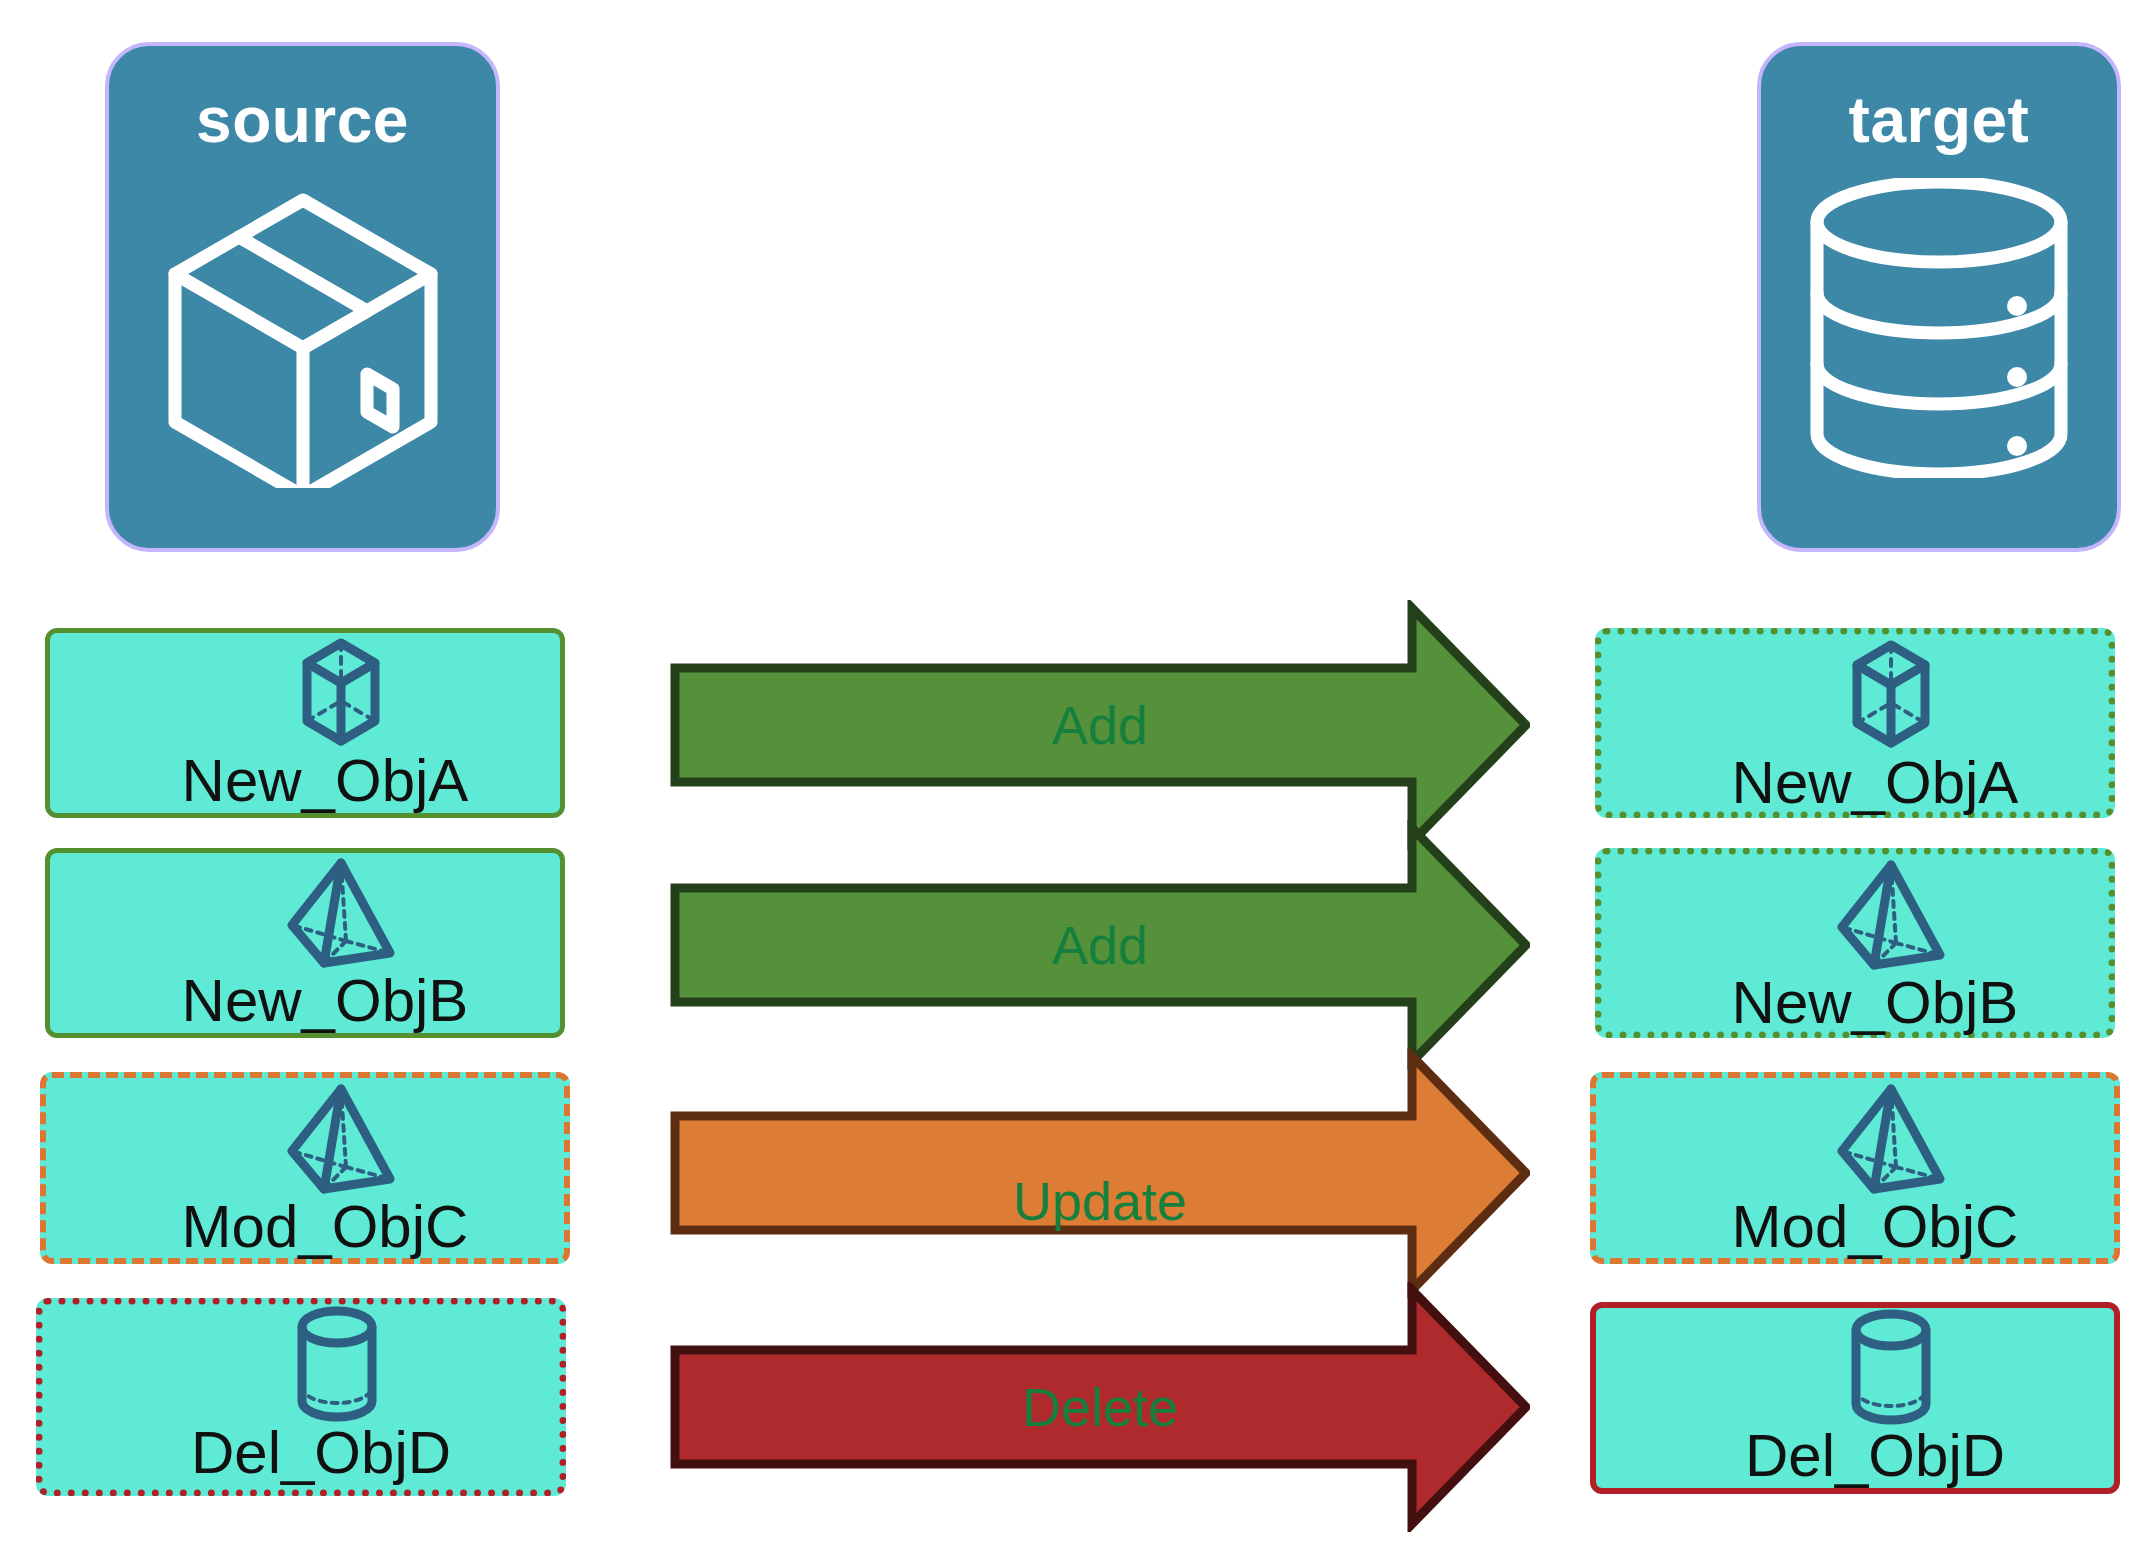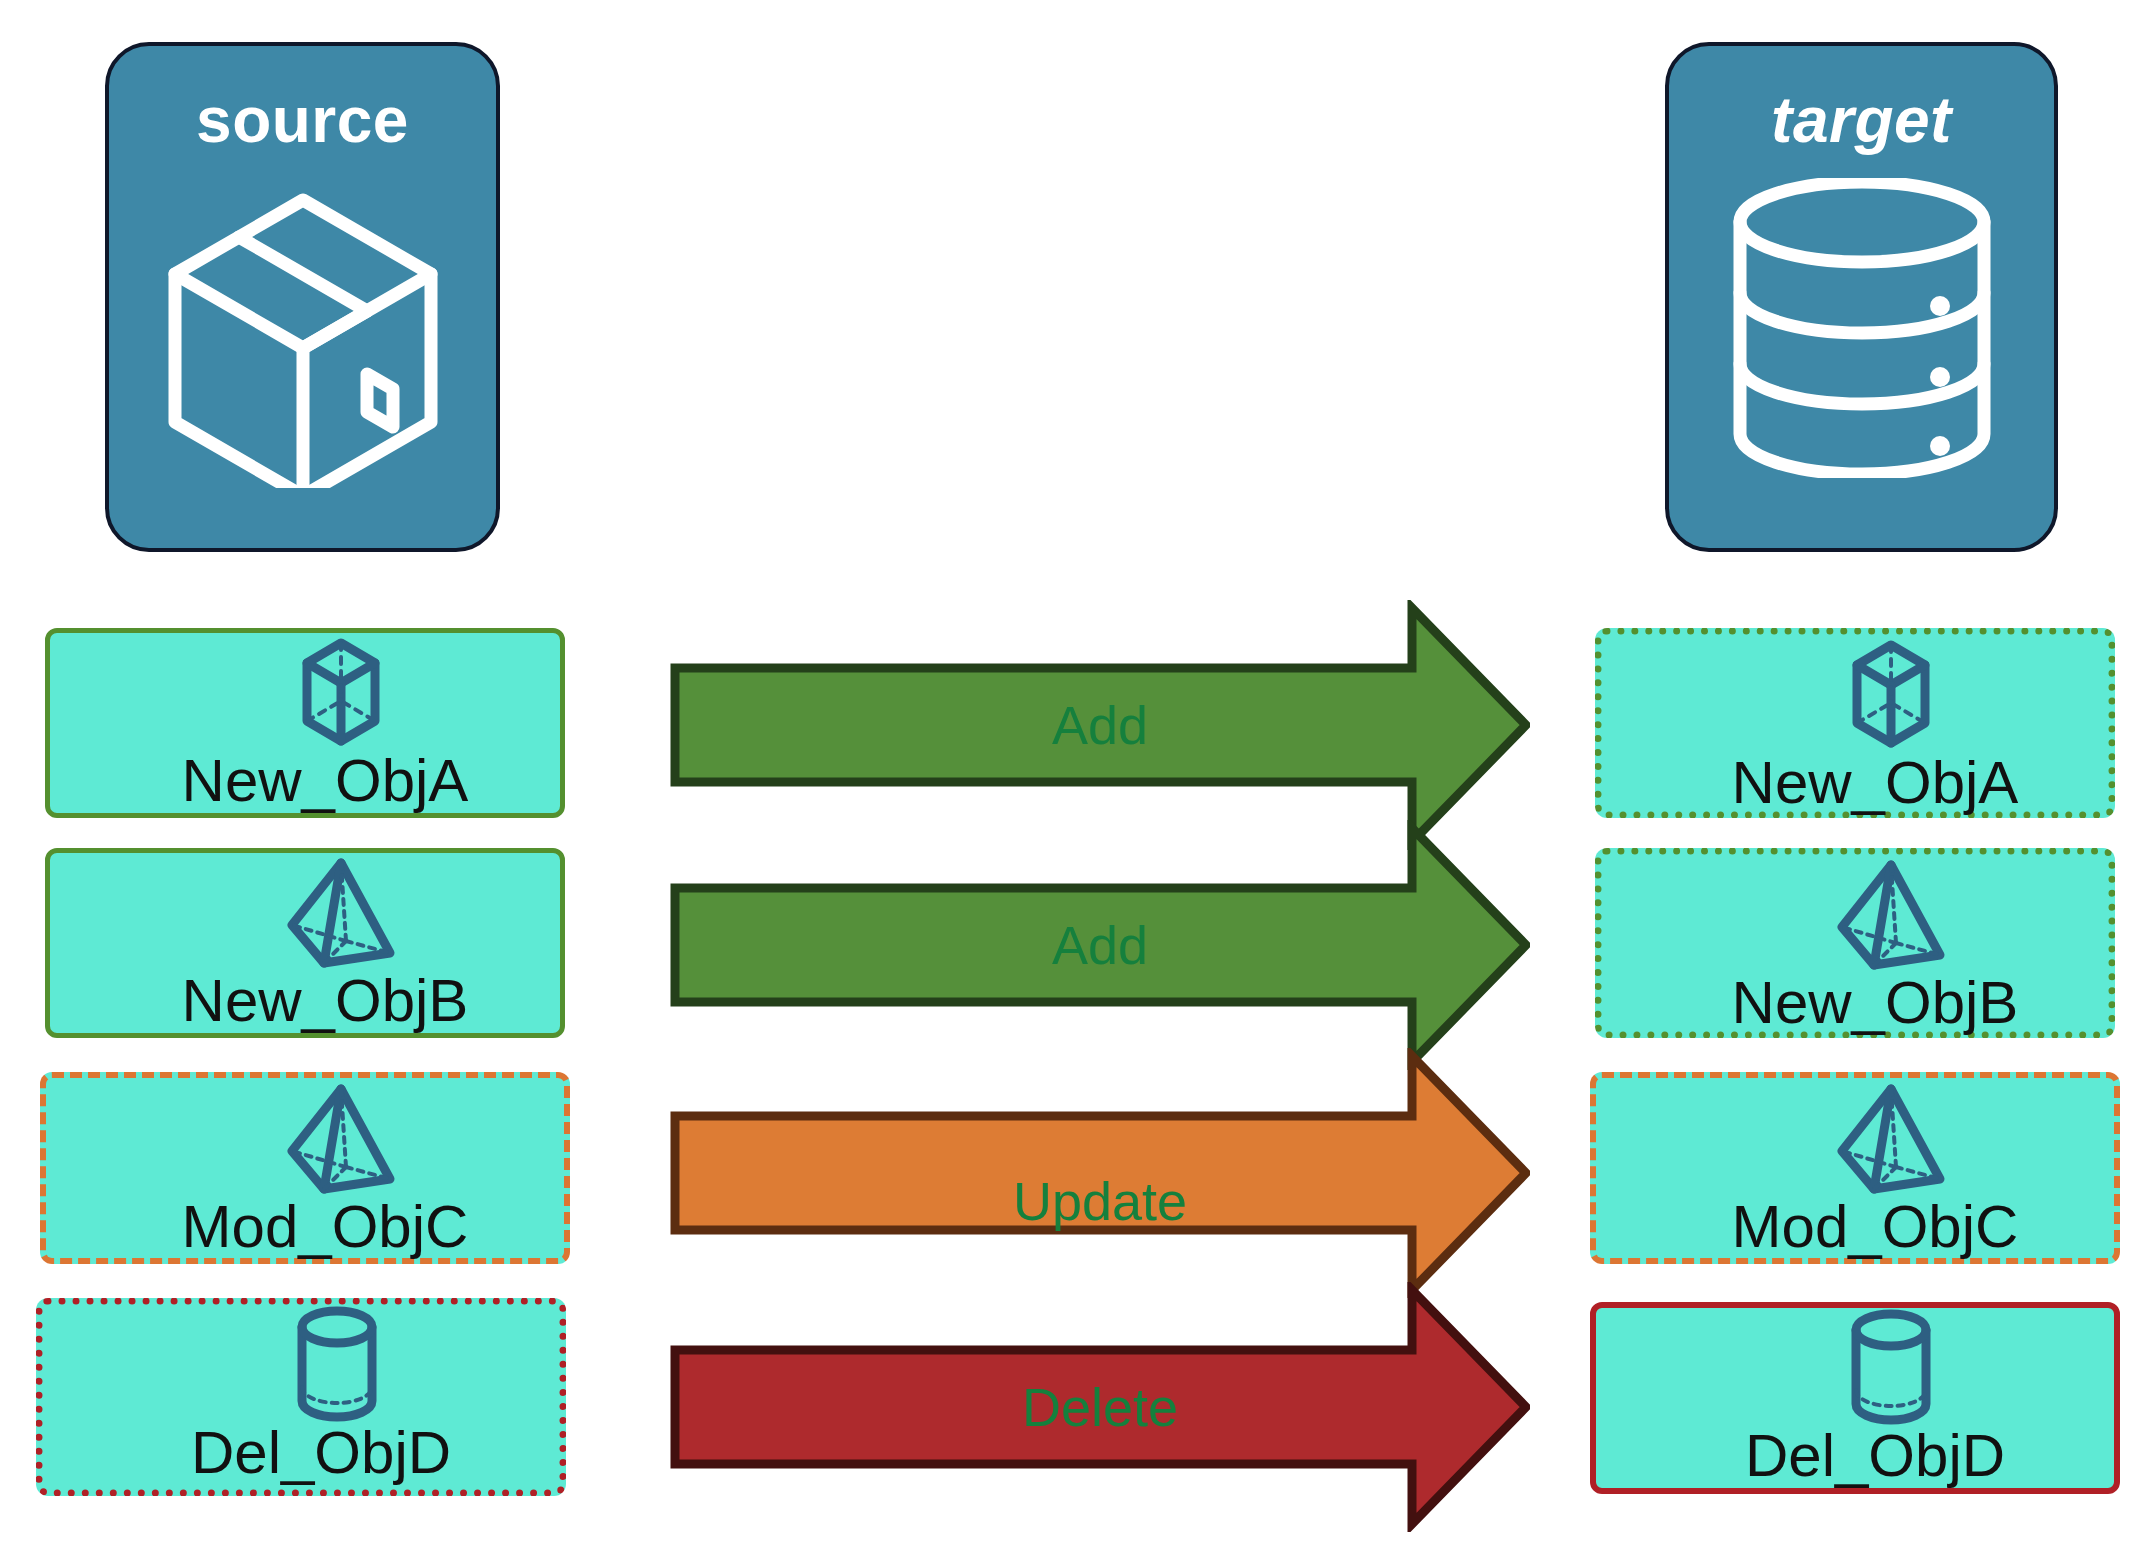--- a/index.html
+++ b/index.html
@@ -7,21 +7,21 @@
     width:2150px;height:1550px;background:#ffffff;
     font-family:"Liberation Sans", sans-serif;
     overflow:hidden;position:relative;
   }
   #stage{position:absolute;left:0;top:0;width:2150px;height:1550px;}
 
   
   .endpoint{
     position:absolute;
     background:#3E88A7;
-    border:4px solid #0f172a;
+    border:4px solid #c4b5fd;
     border-radius:44px;
     box-sizing:border-box;
     display:flex;flex-direction:column;align-items:center;
   }
   .endpoint .ep-title{
     color:#ffffff;font-weight:bold;font-size:64px;
     margin-top:42px;letter-spacing:0.5px;line-height:1;
   }
   .endpoint .ep-icon{
     margin-top:26px;
@@ -85,21 +85,21 @@
           <polyline points="86,59 214,133"></polyline>
           <polyline points="150,170 214,133"></polyline>
 
           <polygon points="214,196 240,211 240,249 214,234"></polygon>
         </g>
       </svg>
     </div>
   </div>
 
 
-  <div class="endpoint" style="left:1665px;top:42px;width:393px;height:510px;font-style:italic;">
+  <div class="endpoint" style="left:1757px;top:42px;width:364px;height:510px;">
     <div class="ep-title">target</div>
     <div class="ep-icon">
       <svg width="280" height="300" viewBox="0 0 280 300" aria-hidden="true">
         <g fill="none" stroke="#FFFFFF" stroke-width="13" stroke-linejoin="round" stroke-linecap="round">
 
           <path d="M18,44 L18,256 A122,40 0 0 0 262,256 L262,44"></path>
 
           <ellipse cx="140" cy="44" rx="122" ry="40"></ellipse>
 
           <path d="M18,115 A122,40 0 0 0 262,115"></path>

